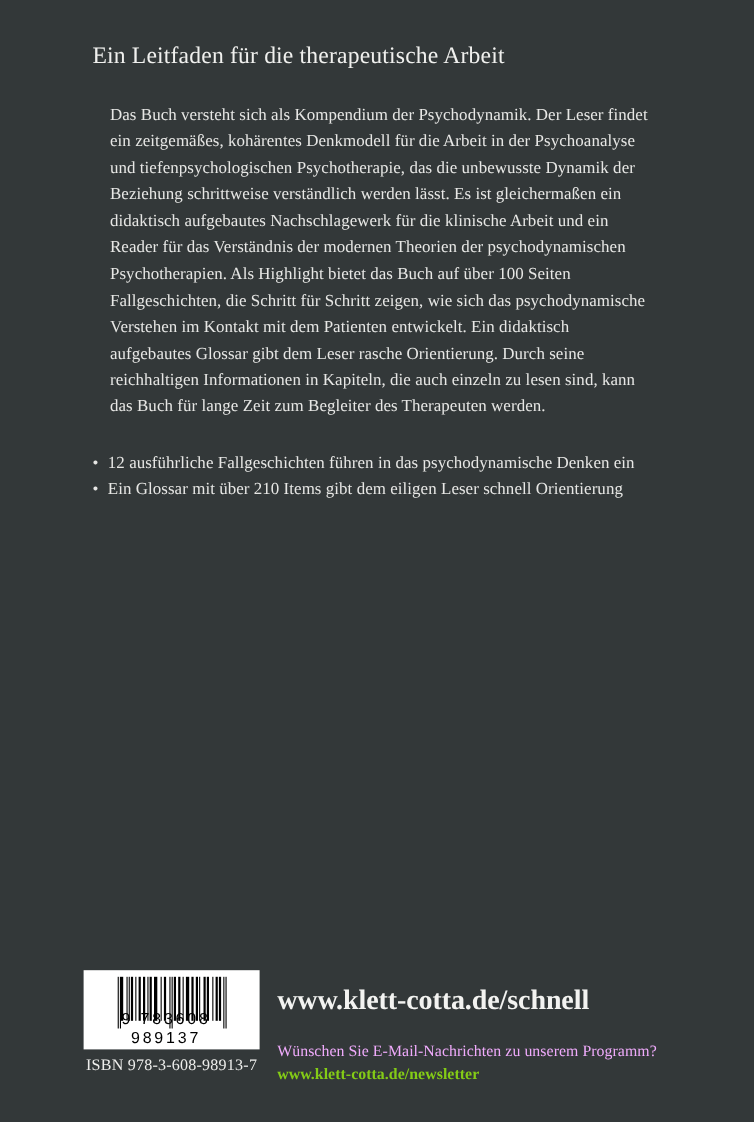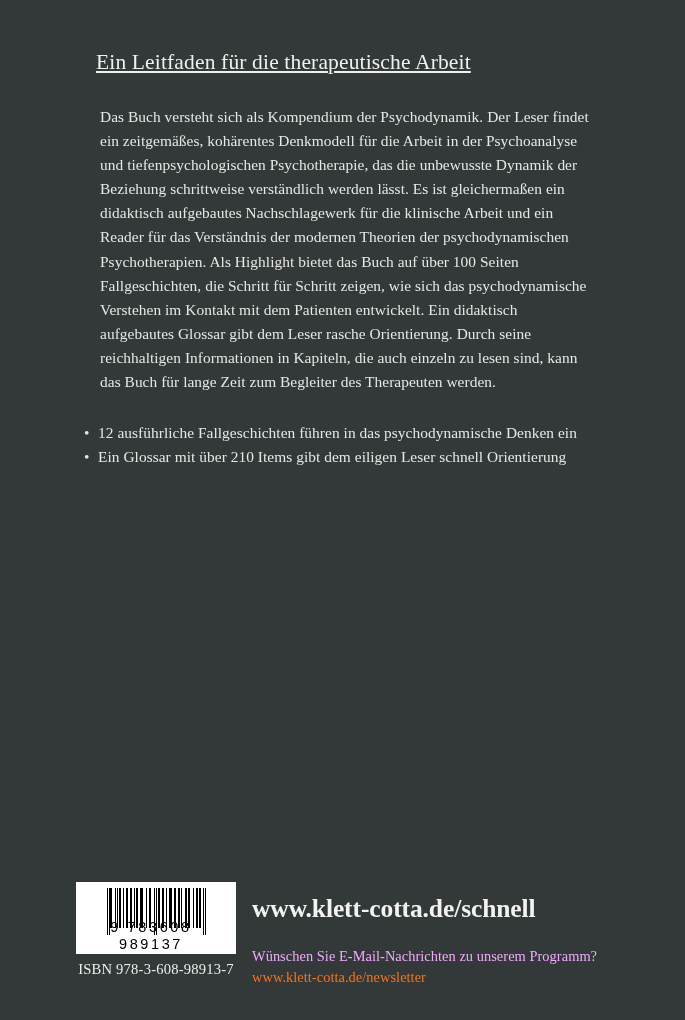--- a/index.html
+++ b/index.html
@@ -27,24 +27,23 @@
     position: absolute;
     left: 84px;
     top: 36px;
     width: 522px;
   }
 
   .headline {
     font-size: 21.5px;
     font-weight: normal;
     letter-spacing: 0.15px;
-    margin: 12px;
+    margin: 0;
     line-height: 28px;
     color: #f0f0ee;
-    text-decoration: underline;
   }
 
   .blurb {
     margin: 16px;
     padding: 0;
     font-size: 15.4px;
     line-height: 24.1px;
     color: #e7e7e5;
     letter-spacing: 0.05px;
   }
@@ -159,23 +158,23 @@
     font-size: 14.4px;
     line-height: 19px;
     color: #f0abfc;
     letter-spacing: 0.05px;
     white-space: nowrap;
   }
 
   .pub-newsletter {
     margin-top: 2px;
     font-size: 14.4px;
-    font-weight: normal;
+    font-weight: bold;
     line-height: 19px;
-    color: #f97316;
+    color: #84cc16;
     letter-spacing: 0.05px;
     white-space: nowrap;
   }
 </style>
 </head>
 <body>
 
 <div class="page">
 
   <div class="content">

